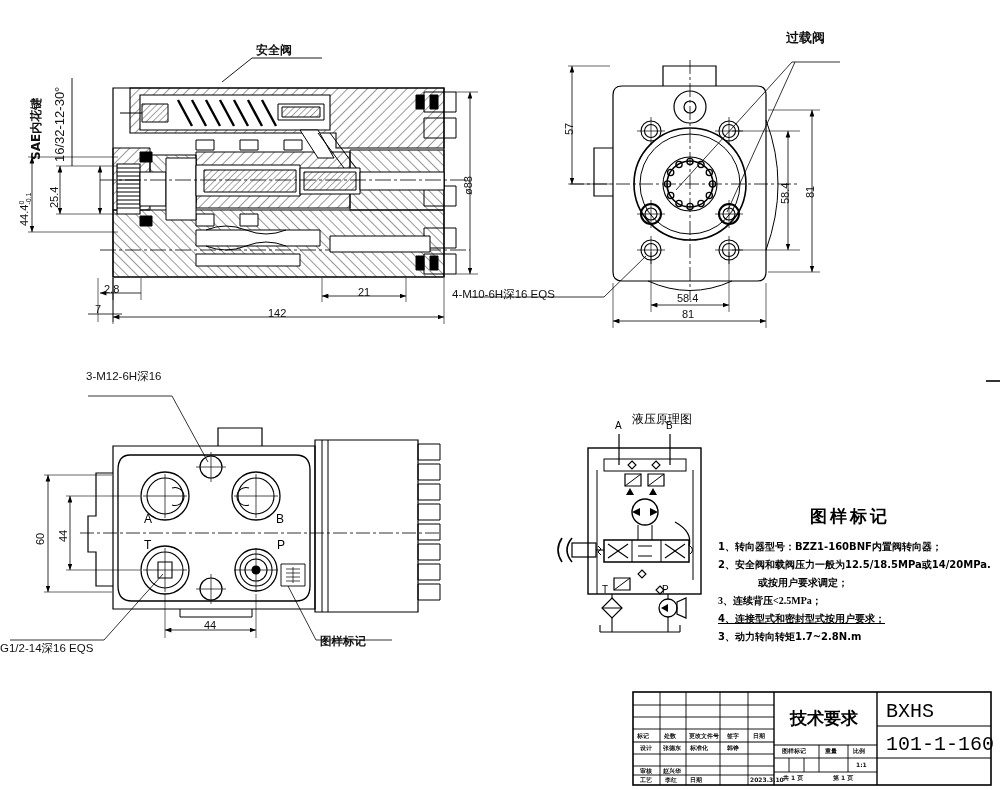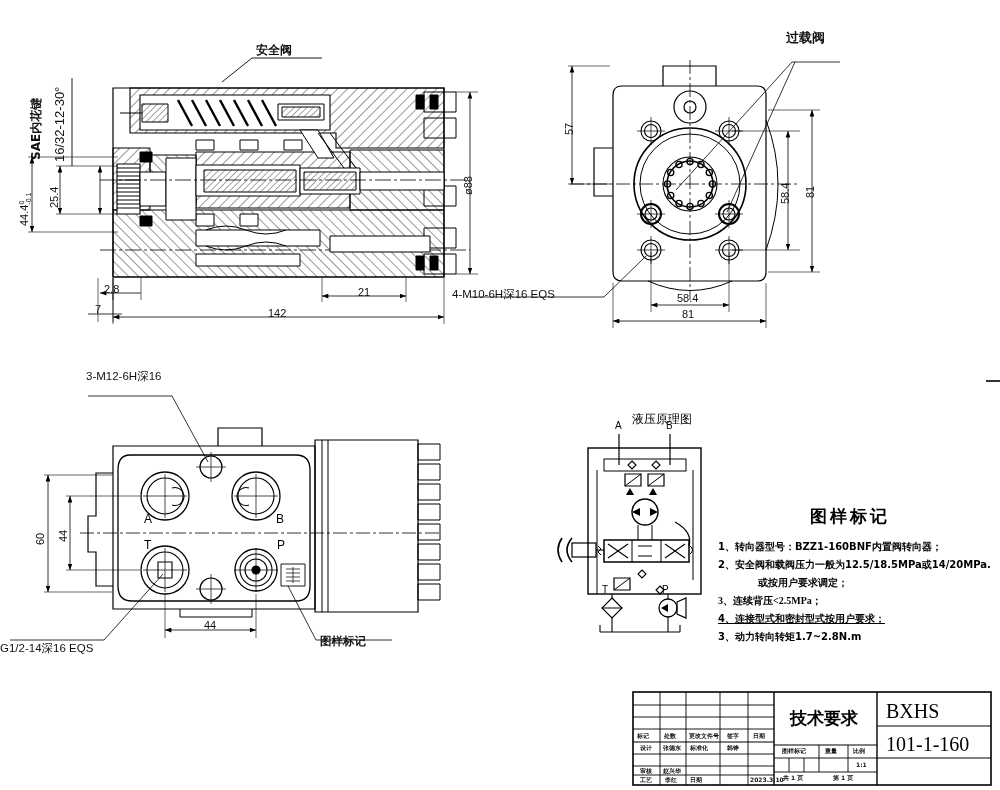--- a/index.html
+++ b/index.html
@@ -7,21 +7,21 @@
        font-family:"Liberation Sans","DejaVu Sans",sans-serif;color:#000;}
   .sheet{position:absolute;inset:0;background:#fff;}
   svg{position:absolute;top:0;left:0;}
   .lbl{position:absolute;white-space:nowrap;font-size:11px;line-height:1;color:#111;}
   .lbl.cn{font-family:"DejaVu Sans","Liberation Sans",sans-serif;font-weight:700;}
   .dim{position:absolute;white-space:nowrap;font-size:11px;color:#111;
        font-family:"Liberation Sans",sans-serif;}
   .vert{transform:rotate(-90deg);transform-origin:left top;}
   .tb-title{position:absolute;font-size:17px;font-weight:700;
             font-family:"DejaVu Sans",sans-serif;}
-  .tb-code{position:absolute;font-size:20px;font-family:Liberation Serif, serif;}
+  .tb-code{position:absolute;font-size:20px;font-family:Liberation Mono, monospace;}
   .tiny{font-size:6px;font-family:"DejaVu Sans",sans-serif;font-weight:700;}
   .req-title{position:absolute;font-size:17px;font-weight:700;
              font-family:"DejaVu Sans",sans-serif;letter-spacing:3px;}
   .req-line{position:absolute;font-size:10px;font-weight:700;
             font-family:"DejaVu Sans",sans-serif;white-space:nowrap;}
   .sch-title{position:absolute;font-size:12px;font-weight:400;
              font-family:"DejaVu Sans",sans-serif;margin-left:19px;}
   .port{position:absolute;font-size:12px;font-family:"Liberation Sans",sans-serif;}
 </style>
 </head>

